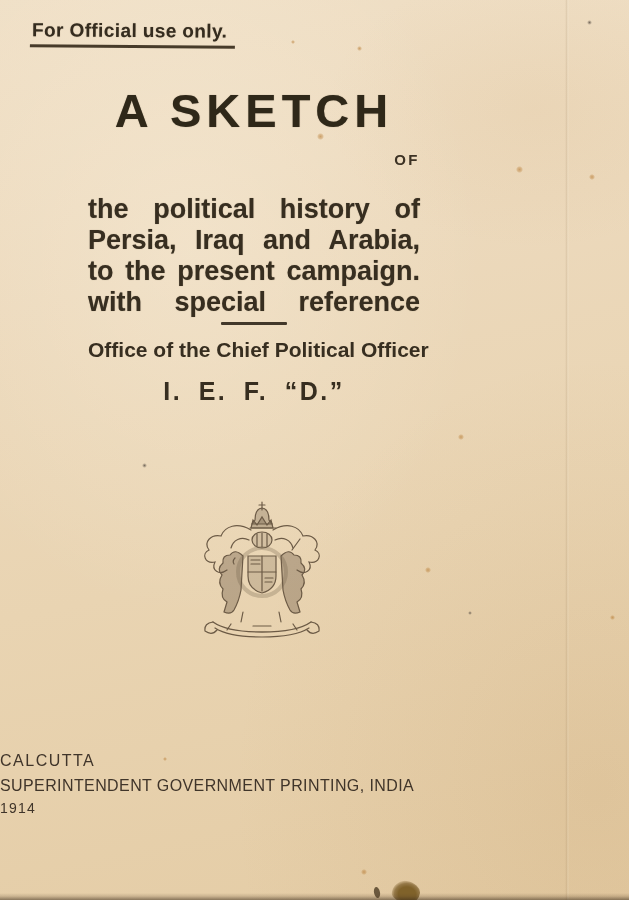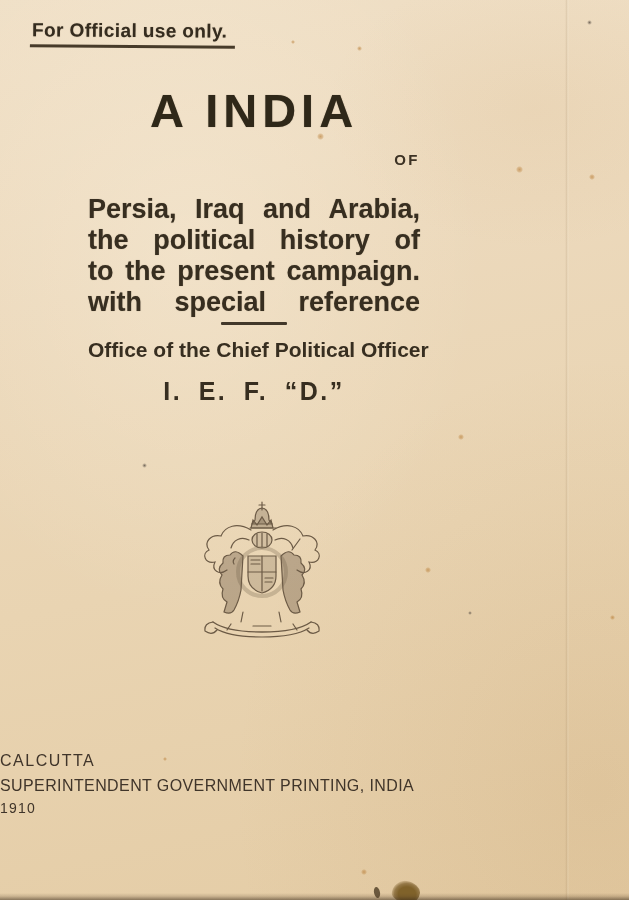--- a/index.html
+++ b/index.html
@@ -74,25 +74,25 @@
 </head>
 <body>
 
 <div class="page">
 
   <div class="official">
     <span>For Official use only.</span>
   </div>
 
   <div class="col">
-    <div class="title">A INDIA</div>
+    <div class="title">A SKETCH</div>
     <div class="of">OF</div>
     <div class="subtitle">
+      <div class="line">the political history of</div>
       <div class="line">Persia, Iraq and Arabia,</div>
-      <div class="line">the political history of</div>
       <div class="line">to the present campaign.</div>
       <div class="line">with special reference</div>
     </div>
     <div class="rule"></div>
     <div class="office">Office of the Chief Political Officer</div>
     <div class="ief">I. E. F. “D.”</div>
   </div>
 
   <svg class="emblem" viewBox="0 0 142 152" xmlns="http://www.w3.org/2000/svg">
     <g stroke="#5b4a37" stroke-width="1.2" fill="none" stroke-linecap="round">
@@ -129,21 +129,21 @@
       <path d="M24 134 q14 9 47 9 t47 -9"></path>
       <path d="M22 128 q-9 1 -8 9 q7 5 12 -1 M120 128 q9 1 8 9 q-7 5 -12 -1"></path>
 
       <path d="M52 118 l-2 10 M88 118 l2 10 M62 132 h18 M40 130 l-4 6 M102 130 l4 6"></path>
     </g>
   </svg>
 
   <div class="imprint">
     <div class="city">CALCUTTA</div>
     <div class="printer">SUPERINTENDENT GOVERNMENT PRINTING, INDIA</div>
-    <div class="year">1910</div>
+    <div class="year">1914</div>
   </div>
 
   <div class="crease"></div>
   <div class="spot" style="left:317px;top:133px;width:7px;height:7px;"></div>
   <div class="spot" style="left:516px;top:166px;width:7px;height:7px;"></div>
   <div class="spot" style="left:589px;top:174px;width:6px;height:6px;"></div>
   <div class="spot" style="left:291px;top:40px;width:4px;height:4px;"></div>
   <div class="spot" style="left:357px;top:46px;width:5px;height:5px;"></div>
   <div class="spot" style="left:458px;top:434px;width:6px;height:6px;"></div>
   <div class="spot" style="left:425px;top:567px;width:6px;height:6px;"></div>

